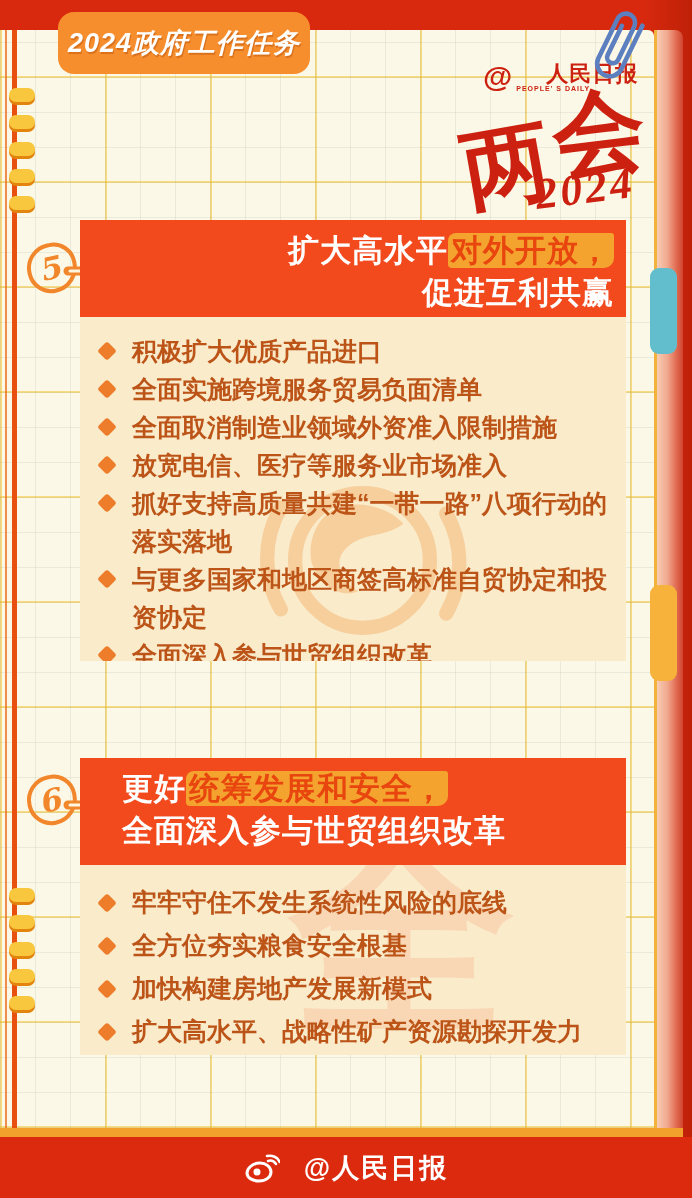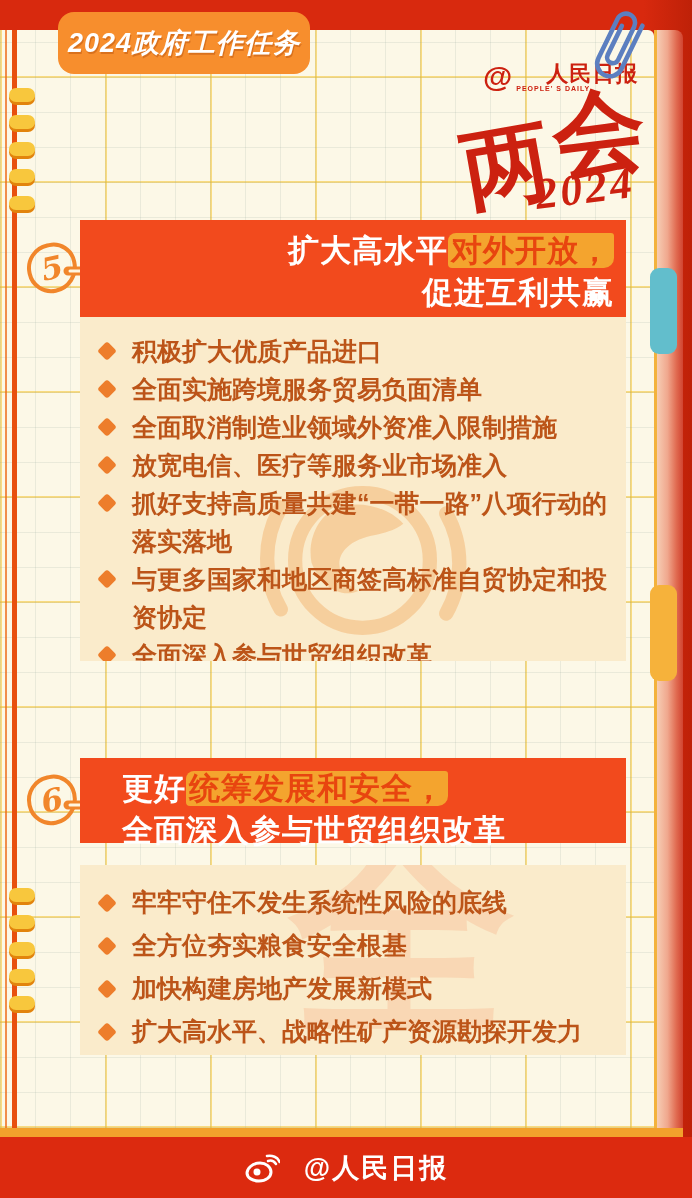--- a/index.html
+++ b/index.html
@@ -65,21 +65,21 @@
   .panel li::before { content:""; position:absolute; left:4px; width:14px; height:14px; border-radius:3px;
                       background:#ED7D2B; transform:rotate(45deg); }
   .panel-1 { top:317px; height:344px; padding:15px 14px 2px 16px; }
   .panel-1 li { font-size:25px; line-height:38px; }
   .panel-1 li::before { top:12px; }
   .panel-2 { top:865px; height:190px; padding:16px 26px 0 16px; }
   .panel-2 li { font-size:25px; line-height:43px; }
   .panel-2 li::before { top:15px; }
 
   .banner-1 { top:220px; height:97px;text-align:right; }
-  .banner-2 { top:758px; height:85px; }
+  .banner-2 { top:758px; height:107px; }
   .circle-1 { top:243px; }
   .circle-2 { top:775px; }
   .arrow-1 { top:250px; }
   .arrow-2 { top:784px; }
 
   .wm-globe { position:absolute; left:160px; top:125px; width:245px; height:245px; opacity:.32; z-index:1; }
   .wm-char { position:absolute; left:210px; top:-45px; font-size:225px; font-weight:700;
              color:rgba(242,128,78,0.18); z-index:1; line-height:1; }
 
   

